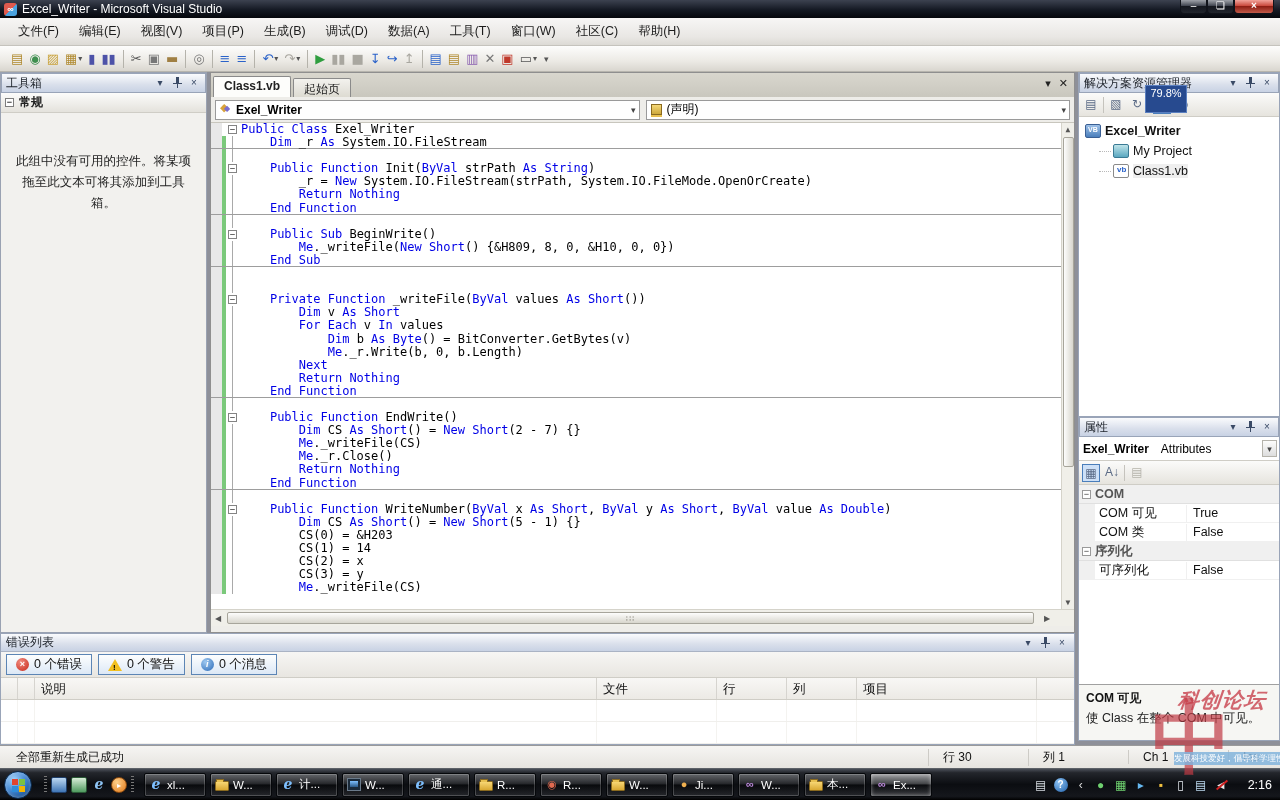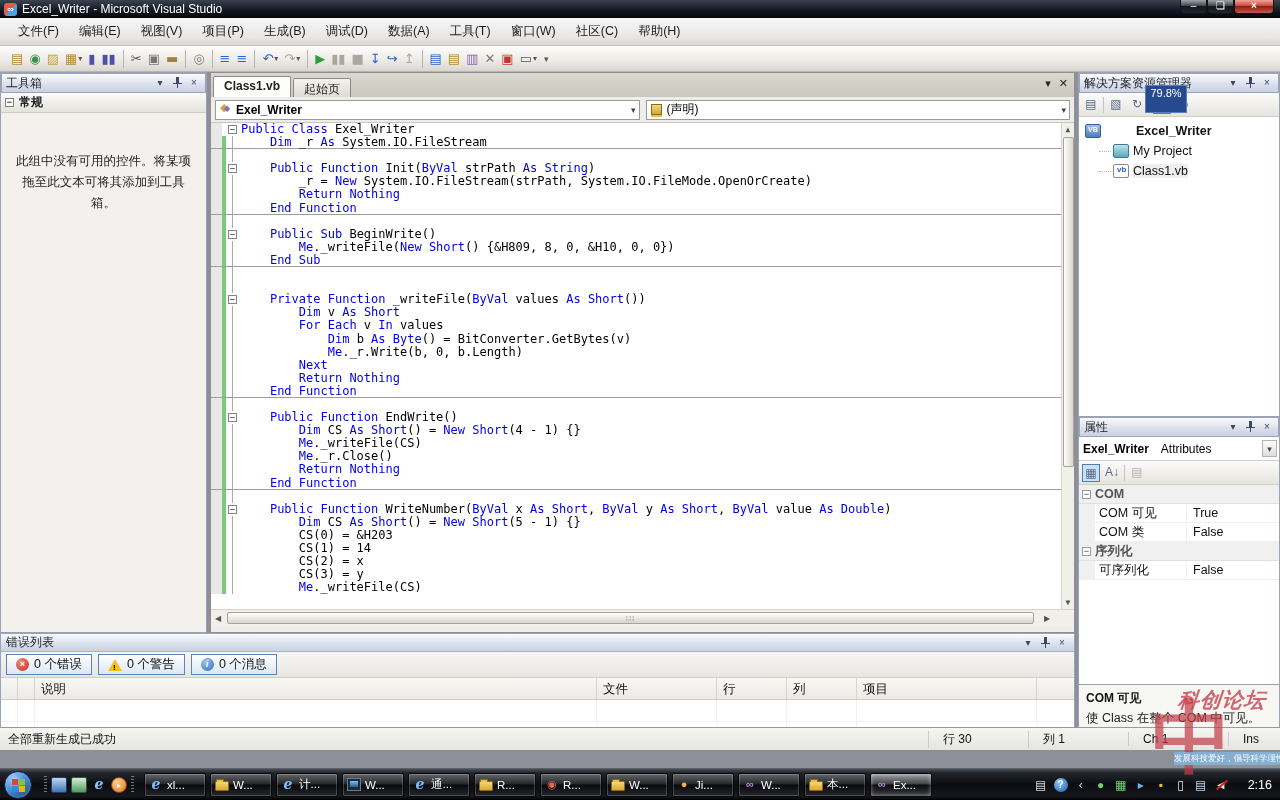--- a/index.html
+++ b/index.html
@@ -160,23 +160,23 @@
   .fic.warning i { position:absolute; left:-2px; top:2px; font-style:normal; }
   .fic.info { background:radial-gradient(circle at 35% 30%,#9ec8f0,#2a6ab8); font-style:italic; }
   #error-cols { height:22px; display:flex; background:linear-gradient(#f8f7f5,#eceae5); border-bottom:1px solid #cfcdc6; }
   .ecell { border-right:1px solid #d6d4cf; padding:3px 6px; color:#111; font-size:12.5px; }
   .ecell.tiny { width:17px; padding:0; }
   #error-body { flex:1; background:#fff; }
   .erow { height:22px; border-bottom:1px solid #f0efec; display:flex; }
   .erow span { border-right:1px solid #f4f3f0; }
 
   
-  #statusbar { position:absolute; top:727px; left:0; width:1280px; height:23px;
+  #statusbar { position:absolute; top:745px; left:0; width:1280px; height:23px;
     background:linear-gradient(#f6f5f3,#e6e4df); border-top:1px solid #9a9a9a;
-    display:flex; align-items:center; color:#111; }
+    display:flex; align-items:center; color:#111;padding-left:8px; }
   #status-msg { flex:1; padding-left:8px; }
   .sfield { width:100px; border-left:1px solid #cdcbc6; padding-left:14px; }
   .sfield.small { width:52px; }
 
   
   #taskbar { position:absolute; top:768px; left:0; width:1280px; height:32px;
     background:linear-gradient(#4a4f58,#23262c 12%,#0b0d11 50%,#15171c 88%,#000);
     border-top:1px solid #5d6167; display:flex; align-items:center; }
   #start-orb { width:28px; height:28px; border-radius:50%; margin:0 8px 0 4px; position:relative;
     background:radial-gradient(circle at 35% 30%,#a6d4fa,#3f86d4 45%,#0c417f 80%,#04203f);
@@ -536,21 +536,21 @@
             <span class="cchg on"></span>
             <span class="cout">
               <span class="fold">−</span>
             </span>
             <span class="ctxt"><span>    </span><span class="kw">Public</span><span> </span><span class="kw">Function</span><span> </span><span>EndWrite</span><span>()</span></span>
           </div>
           <div class="crow">
             <span class="cind"></span>
             <span class="cchg on"></span>
             <span class="cout vline"></span>
-            <span class="ctxt"><span>        </span><span class="kw">Dim</span><span> </span><span>CS</span><span> </span><span class="kw">As</span><span> </span><span class="kw">Short</span><span>() = </span><span class="kw">New</span><span> </span><span class="kw">Short</span><span>(4 - 1) {}</span></span>
+            <span class="ctxt"><span>        </span><span class="kw">Dim</span><span> </span><span>CS</span><span> </span><span class="kw">As</span><span> </span><span class="kw">Short</span><span>() = </span><span class="kw">New</span><span> </span><span class="kw">Short</span><span>(2 - 7) {}</span></span>
           </div>
           <div class="crow">
             <span class="cind"></span>
             <span class="cchg on"></span>
             <span class="cout vline"></span>
             <span class="ctxt"><span>        </span><span class="kw">Me</span><span>.</span><span>_writeFile</span><span>(</span><span>CS</span><span>)</span></span>
           </div>
           <div class="crow">
             <span class="cind"></span>
             <span class="cchg on"></span>
@@ -647,21 +647,21 @@
       <div id="se-toolbar">
           <span class="sebtn">▤</span>
           <span class="sesep"></span>
           <span class="sebtn">▧</span>
           <span class="sebtn">↻</span>
           <span class="sesep"></span>
           <span class="sebtn sel">▤</span>
           <span class="sebtn">◎</span>
         </div>
       <div id="solution-tree">
-          <div class="titem bold" style="padding-left: 6px; gap: 31px;">
+          <div class="titem bold" style="padding-left: 6px;">
             <span class="ticon vb-project"></span>
             <span class="tlabel">Excel_Writer</span>
           </div>
           <div class="titem" style="padding-left: 20px;">
             <span class="guide"></span>
             <span class="ticon my-project"></span>
             <span class="tlabel">My Project</span>
           </div>
           <div class="titem sel" style="padding-left: 20px;">
             <span class="guide"></span>

